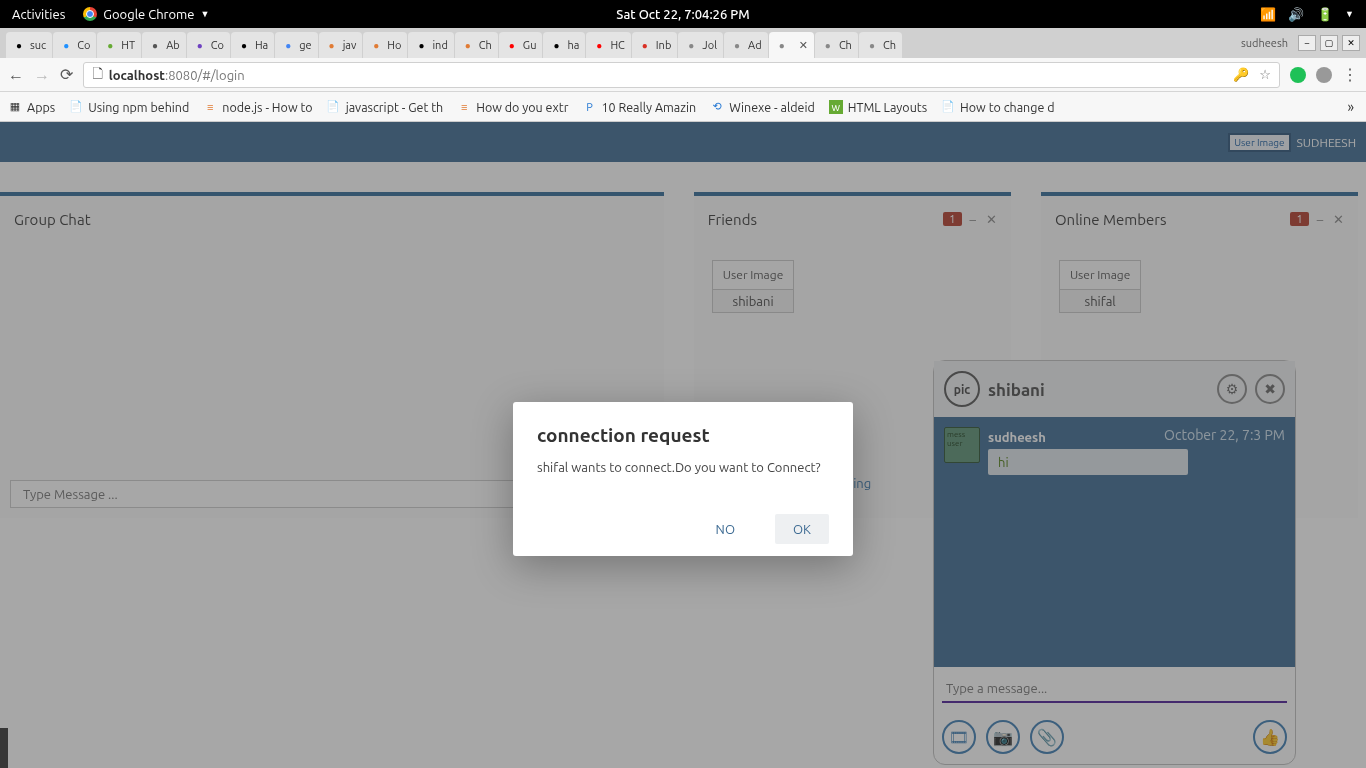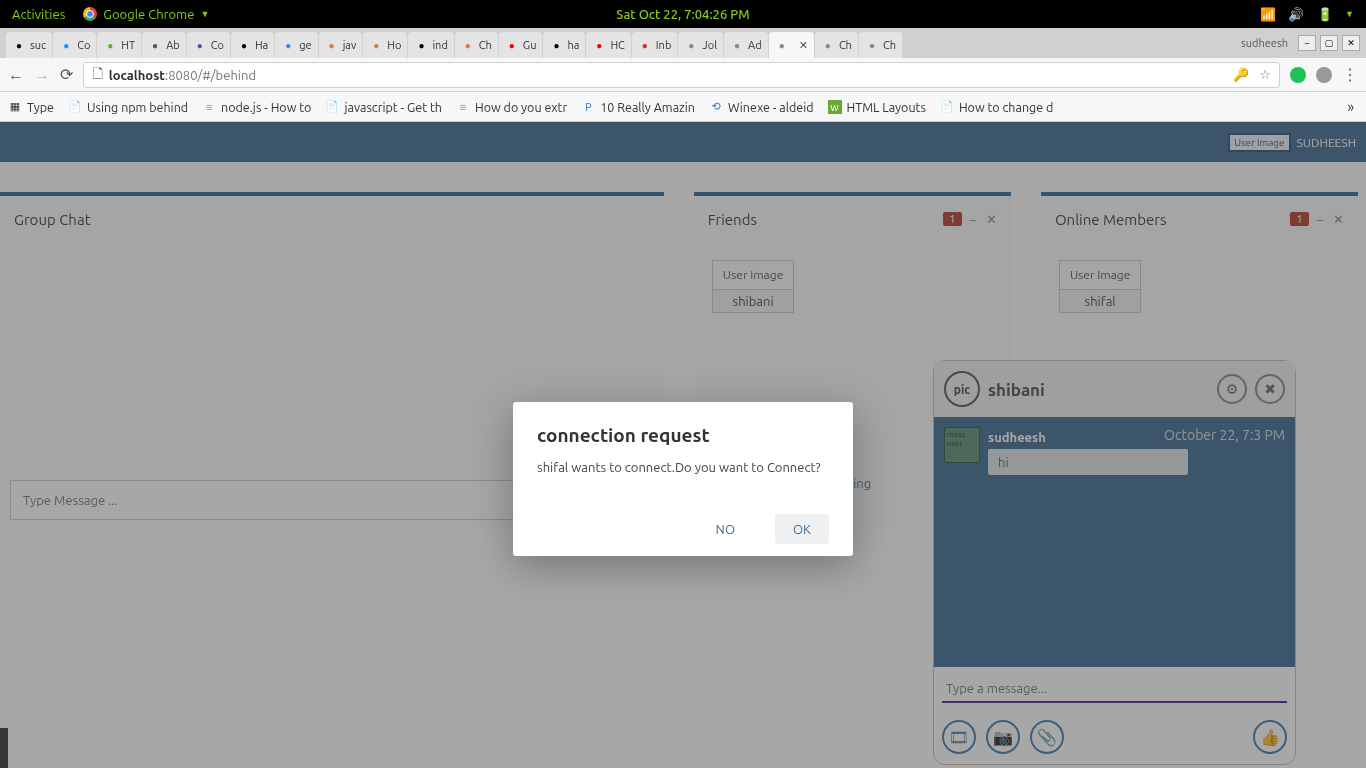--- a/index.html
+++ b/index.html
@@ -1,19 +1,19 @@
 <!DOCTYPE html>
 <html><head>
 <meta charset="utf-8">
 <style>
 * { margin: 0; padding: 0; box-sizing: border-box; font-family: Ubuntu, "Segoe UI", Arial, sans-serif; }
 body { width: 1366px; height: 768px; overflow: hidden; background: #fff; position: relative; }
 
 
-.gnome-bar { height: 28px; background: #000; color: #84cc16; display: flex; align-items: center; padding: 0 12px; font-size: 13px; }
+.gnome-bar { height: 28px; background: #000; color: #ffffff; display: flex; align-items: center; padding: 0 12px; font-size: 13px; }
 .gnome-bar .left { display: flex; gap: 18px; align-items: center; }
 .gnome-bar .center { position: absolute; left: 50%; transform: translateX(-50%); font-weight: 500; }
 .gnome-bar .right { margin-left: auto; display: flex; gap: 12px; align-items: center; }
 .gnome-bar .chrome-i { width: 14px; height: 14px; border-radius: 50%; background: conic-gradient(#ea4335 0 120deg,#34a853 120deg 240deg,#fbbc05 240deg 360deg); position: relative; }
 .gnome-bar .chrome-i::after { content:''; position:absolute; inset:3px; background:#4285f4; border-radius:50%; border:1px solid #fff; }
 .tri { font-size: 9px; }
 
 
 .chrome-tabs { height: 30px; background: #d0d0d0; display: flex; align-items: flex-end; padding-left: 6px; }
 .tab { height: 26px; background: #e4e4e4; border-radius: 4px 4px 0 0; margin-right: 1px; display: flex; align-items: center; padding: 0 6px; font-size: 11px; color: #333; gap: 4px; max-width: 56px; overflow: hidden; white-space: nowrap; }
@@ -59,21 +59,21 @@
 
 .panel.group { width: 670px; margin-left: 0; }
 .panel.friends { width: 320px; }
 .panel.online { width: 320px; }
 
 .user-card { display: inline-block; border: 1px solid #c9c9c9; margin: 18px 0 0 18px; text-align: center; }
 .user-card .uimg { padding: 6px 10px; font-size: 12px; color: #555; border-bottom: 1px solid #c9c9c9; line-height: 1.3; }
 .user-card .uname { padding: 4px 10px; font-size: 13px; color: #444; background:#f2f2f2; }
 
 .group-input-row { margin-top: 238px; padding: 0 10px 10px; display: flex; gap: 8px; align-items: center; }
-.group-input { flex: 1; height: 40px; border: 1px solid #ccc; padding: 0 12px; font-size: 13px; background: #fff; }
+.group-input { flex: 1; height: 28px; border: 1px solid #ccc; padding: 0 12px; font-size: 13px; background: #fff; }
 .hint { color: #3d7db3; font-size: 13px; margin-left: auto; }
 
 
 .chat-window { position: absolute; right: 70px; top: 238px; width: 363px; border: 1px solid #bfbfbf; background: #fff; z-index: 10; border-radius: 12px; }
 .chat-head { height: 56px; background: #eef0f2; display: flex; align-items: center; padding: 0 10px; gap: 8px; }
 .pic-circ { width: 36px; height: 36px; border: 2px solid #555; border-radius: 50%; display:flex; align-items:center; justify-content:center; font-size:12px; font-weight:bold; color:#444; }
 .chat-name { font-weight: bold; color: #4b4b4b; font-size: 17px; }
 .chat-tools { margin-left: auto; display: flex; gap: 8px; }
 .circ-btn { width: 30px; height: 30px; border: 2px solid #888; border-radius: 50%; display:flex; align-items:center; justify-content:center; color:#666; font-size:14px; cursor:pointer; }
 .chat-body { background: #3d6b93; height: 250px; padding: 10px; }
@@ -210,35 +210,35 @@
     <span class="winbtn">✕</span>
   </div>
 </div>
 
 <div class="chrome-toolbar">
   <span class="navbtn">←</span>
   <span class="navbtn dis">→</span>
   <span class="navbtn">⟳</span>
   <div class="url-bar">
     <span>🗋</span>
-    <span><b>localhost</b><span class="prot">:8080</span><span class="prot">/#/behind</span></span>
+    <span><b>localhost</b><span class="prot">:8080</span><span class="prot">/#/login</span></span>
     <div class="url-right">
       <span>🔑</span>
       <span>☆</span>
     </div>
   </div>
   <span class="ext-ico" style="background:#1fc157"></span>
   <span class="ext-ico" style="background:#999"></span>
   <span class="navbtn">⋮</span>
 </div>
 
 <div class="bookmarks">
   <span class="bm">
       <span class="bi">▦</span>
-      <span>Type</span>
+      <span>Apps</span>
     </span>
   <span class="bm">
       <span class="bi">📄</span>
       <span>Using npm behind</span>
     </span>
   <span class="bm">
       <span class="bi" style="color:#e07b34">≡</span>
       <span>node.js - How to</span>
     </span>
   <span class="bm">

